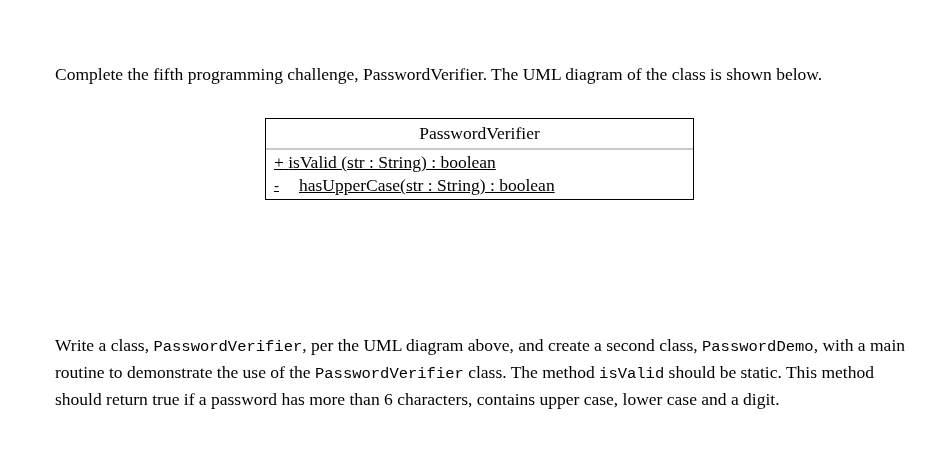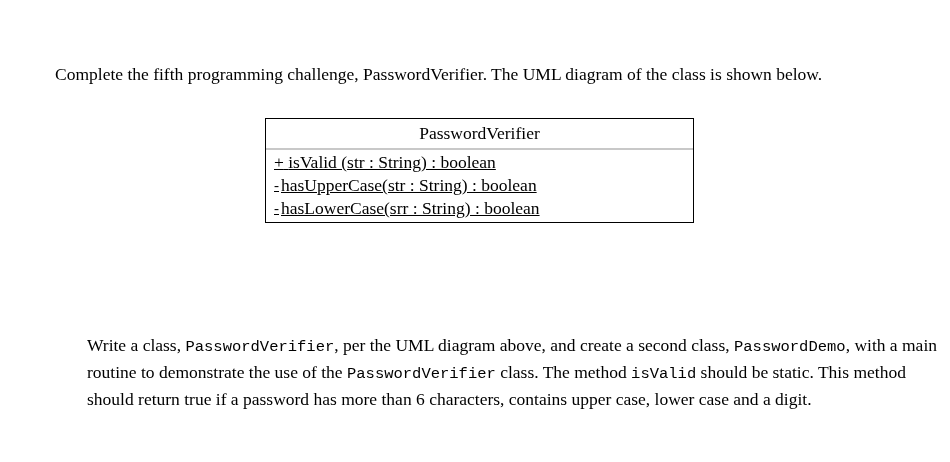--- a/index.html
+++ b/index.html
@@ -25,21 +25,21 @@
   
   .para {
     position: absolute;
     left: 48px;
     width: 860px;
     font-size: 17.5px;
     line-height: 25px;
     text-align: left;
   }
   .para-intro { top: 44px; }
-  .para-body  { top: 315px; margin-left: 32px; }
+  .para-body  { top: 315px; }
 
   .code {
     font-family: "Liberation Mono", monospace;
     font-size: 15.5px;
     letter-spacing: 0px;
   }
 
   
   .uml {
     position: absolute;
@@ -81,21 +81,21 @@
     display: inline-block;
     text-decoration: underline;
     text-underline-offset: 1px;
     font-size: 15px;
     vertical-align: 1px;
   }
   .sig-sep {
     display: inline-block;
     text-decoration: underline;
     text-underline-offset: 1px;
-    margin-left: 2px;
+    margin-left: 20px;
   }
 </style>
 </head>
 <body>
 
 <div class="page">
 
   <p class="para para-intro">Complete the fifth programming challenge, PasswordVerifier. The UML diagram of the class is shown below.</p>
 
   <div class="uml">
@@ -106,23 +106,20 @@
     <div class="uml-ops">
 
       <div class="uml-row">
         <span class="row-static"><span>+</span>&nbsp;<span>isValid (str : String) : boolean</span></span>
       </div>
 
       <div class="uml-row">
         <span class="mark-sep">-</span><span class="sig-sep">hasUpperCase(str : String) : boolean</span>
       </div>
 
-      <div class="uml-row">
-        <span class="mark-sep">-</span><span class="sig-sep">hasLowerCase(srr : String) : boolean</span>
-      </div>
 
 
     </div>
   </div>
 
   <p class="para para-body"><span>Write a class, </span><span class="code">PasswordVerifier</span><span>, per the UML diagram above, and create a second class, </span><span class="code">PasswordDemo</span><span>, with a main routine to demonstrate the use of the </span><span class="code">PasswordVerifier</span><span> class. The method </span><span class="code">isValid</span><span> should be static. This method should return true if a password has more than 6 characters, contains upper case, lower case and a digit.</span></p>
 
 </div>
 
 </body></html>

